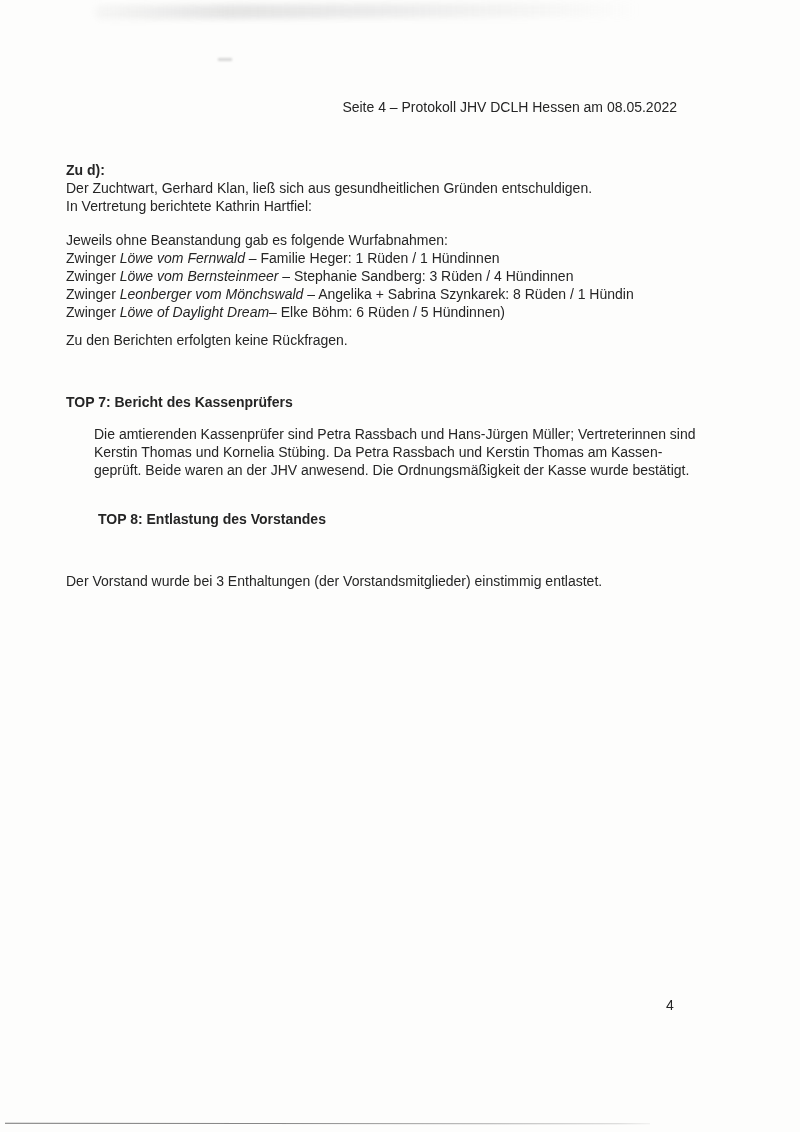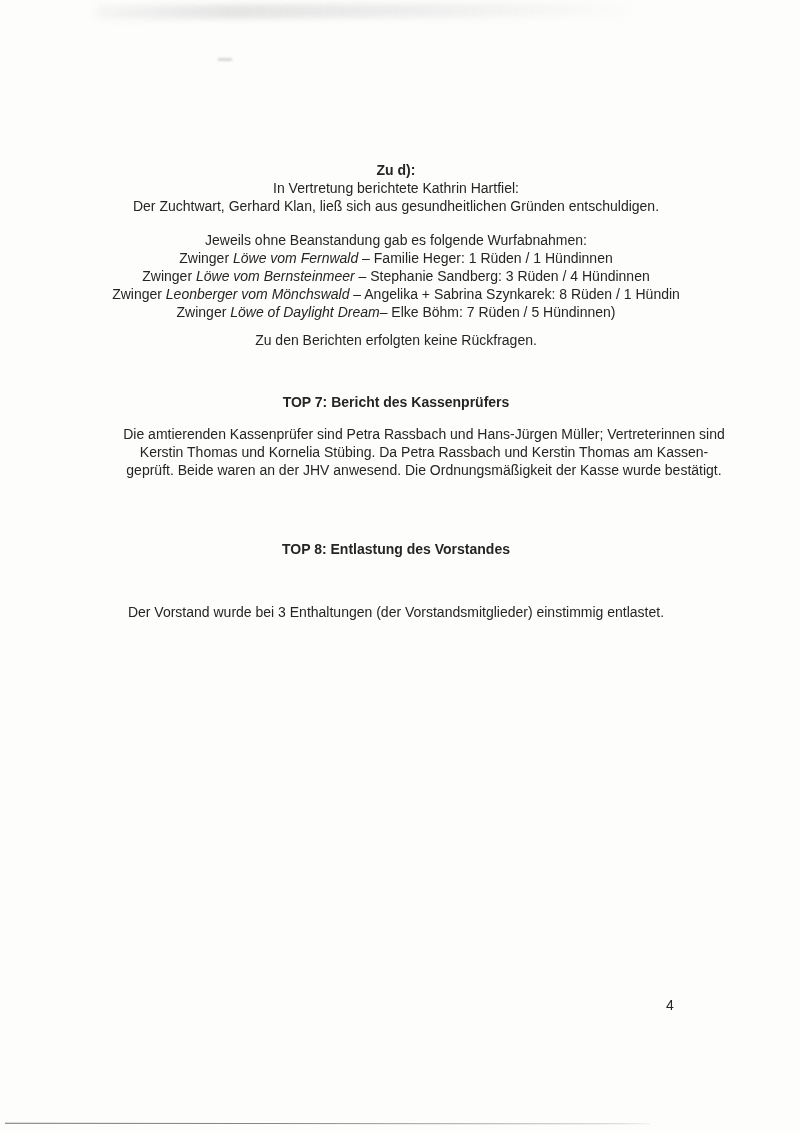--- a/index.html
+++ b/index.html
@@ -51,21 +51,20 @@
     font-size: 14px;
     line-height: 18px;
     white-space: pre;
   }
   .doc-body {
     position: absolute;
     top: 0;
     left: 0;
     width: 800px;
     height: 1132px;
-    text-align: center;
   }
   .block {
     position: absolute;
     left: 66px;
     width: 660px;
     font-size: 14px;
     line-height: 18px;
   }
   .block.bold { font-weight: 700; }
   .line { white-space: pre; }
@@ -92,51 +91,52 @@
     transform: rotate(0.06deg);
   }
 </style>
 </head>
 <body>
 
 <div class="page">
   <div class="scan-smudge"></div>
   <div class="scan-dots"></div>
 
+  <div class="header">Seite 4 – Protokoll JHV DCLH Hessen am 08.05.2022</div>
 
   <div class="doc-body" id="doc-body">
       <div class="block bold" style="top: 161px;">
         <div class="line"><span>Zu d):</span></div>
       </div>
       <div class="block" style="top: 179px;">
+        <div class="line"><span>Der Zuchtwart, Gerhard Klan, ließ sich aus gesundheitlichen Gründen entschuldigen.</span></div>
         <div class="line"><span>In Vertretung berichtete Kathrin Hartfiel:</span></div>
-        <div class="line"><span>Der Zuchtwart, Gerhard Klan, ließ sich aus gesundheitlichen Gründen entschuldigen.</span></div>
       </div>
       <div class="block" style="top: 231px;">
         <div class="line"><span>Jeweils ohne Beanstandung gab es folgende Wurfabnahmen:</span></div>
         <div class="line"><span>Zwinger </span><span class="it">Löwe vom Fernwald</span><span> – Familie Heger: 1 Rüden / 1 Hündinnen</span></div>
         <div class="line"><span>Zwinger </span><span class="it">Löwe vom Bernsteinmeer</span><span> – Stephanie Sandberg: 3 Rüden / 4 Hündinnen</span></div>
         <div class="line"><span>Zwinger </span><span class="it">Leonberger vom Mönchswald</span><span> – Angelika + Sabrina Szynkarek: 8 Rüden / 1 Hündin</span></div>
-        <div class="line"><span>Zwinger </span><span class="it">Löwe of Daylight Dream</span><span>– Elke Böhm: 7 Rüden / 5 Hündinnen)</span></div>
+        <div class="line"><span>Zwinger </span><span class="it">Löwe of Daylight Dream</span><span>– Elke Böhm: 6 Rüden / 5 Hündinnen)</span></div>
       </div>
       <div class="block" style="top: 331px;">
         <div class="line"><span>Zu den Berichten erfolgten keine Rückfragen.</span></div>
       </div>
       <div class="block bold" style="top: 393px;">
         <div class="line"><span>TOP 7: Bericht des Kassenprüfers</span></div>
       </div>
       <div class="block" style="top: 425px; margin-left: 28px;">
         <div class="line"><span>Die amtierenden Kassenprüfer sind Petra Rassbach und Hans-Jürgen Müller; Vertreterinnen sind</span></div>
         <div class="line"><span>Kerstin Thomas und Kornelia Stübing. Da Petra Rassbach und Kerstin Thomas am Kassen-</span></div>
         <div class="line"><span>geprüft. Beide waren an der JHV anwesend. Die Ordnungsmäßigkeit der Kasse wurde bestätigt.</span></div>
       </div>
-      <div class="block bold" style="top: 540px;">
+      <div class="block bold" style="top: 510px; margin-left: 32px;">
         <div class="line"><span>TOP 8: Entlastung des Vorstandes</span></div>
       </div>
-      <div class="block" style="top: 572px; margin-top: 31px;">
+      <div class="block" style="top: 572px;">
         <div class="line"><span>Der Vorstand wurde bei 3 Enthaltungen (der Vorstandsmitglieder) einstimmig entlastet.</span></div>
       </div>
     </div>
 
   <div class="page-number">4</div>
 
   <div class="bottom-scan-line"></div>
 </div>
 
 </body></html>

